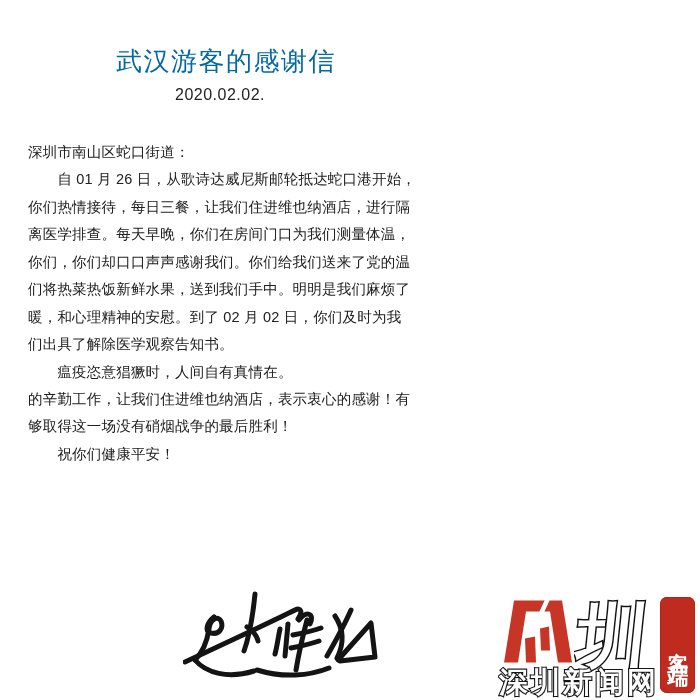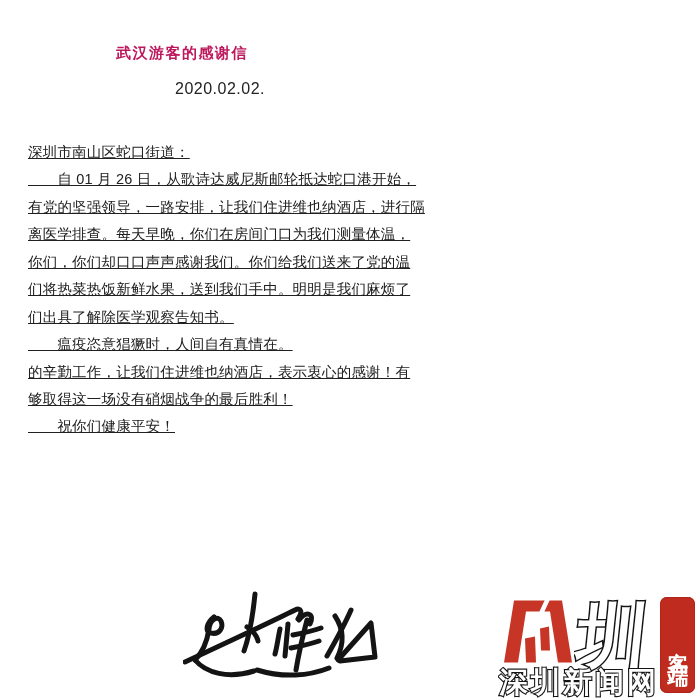--- a/index.html
+++ b/index.html
@@ -8,33 +8,32 @@
     background:#ffffff;
     font-family:"Liberation Sans", sans-serif;
     color:#242424;
     position:relative;
     overflow:hidden;
   }
   .page{position:absolute;inset:0;background:#fff;}
 
   .title{
     position:absolute;left:116px;top:44px;
-    font-size:15px;font-weight:bold;letter-spacing:1.5px;
-    color:#be185d;white-space:nowrap;
+    font-size:26px;font-weight:normal;letter-spacing:1.5px;
+    color:#0369a1;white-space:nowrap;
   }
   .date{
-    position:absolute;left:175px;top:80px;
+    position:absolute;left:175px;top:86px;
     font-size:16px;letter-spacing:0.5px;color:#222;
     white-space:nowrap;
   }
   .body-text{
     position:absolute;left:28px;top:139px;width:420px;
     font-size:14.5px;line-height:27.45px;letter-spacing:0.2px;
     color:#202020;
-    text-decoration:underline;
   }
   .line{white-space:pre;height:27.45px;}
 
   .signature-wrap{
     position:absolute;left:183px;top:590px;width:240px;height:110px;
   }
 
   .logo-wrap{position:absolute;left:498px;top:594px;width:200px;height:104px;}
   .logo-icon{position:absolute;left:6px;top:4px;width:68px;height:67px;}
   .logo-glyph{position:absolute;left:76px;top:0px;width:84px;height:78px;}
@@ -57,24 +56,25 @@
 <body>
 
 <div class="page">
 
   <div class="title">武汉游客的感谢信</div>
   <div class="date">2020.02.02.</div>
 
   <div class="body-text">
     <div class="line">深圳市南山区蛇口街道：</div>
     <div class="line">　　自 01 月 26 日，从歌诗达威尼斯邮轮抵达蛇口港开始，</div>
-    <div class="line">有党的坚强领导，一路安排，让我们住进维也纳酒店，进行隔</div>
+    <div class="line">你们热情接待，每日三餐，让我们住进维也纳酒店，进行隔</div>
     <div class="line">离医学排查。每天早晚，你们在房间门口为我们测量体温，</div>
     <div class="line">你们，你们却口口声声感谢我们。你们给我们送来了党的温</div>
     <div class="line">们将热菜热饭新鲜水果，送到我们手中。明明是我们麻烦了</div>
+    <div class="line">暖，和心理精神的安慰。到了 02 月 02 日，你们及时为我</div>
     <div class="line">们出具了解除医学观察告知书。</div>
     <div class="line">　　瘟疫恣意猖獗时，人间自有真情在。</div>
     <div class="line">的辛勤工作，让我们住进维也纳酒店，表示衷心的感谢！有</div>
     <div class="line">够取得这一场没有硝烟战争的最后胜利！</div>
     <div class="line">　　祝你们健康平安！</div>
   </div>
 
   <div class="signature-wrap">
     <svg width="240" height="110" viewBox="0 0 240 110" fill="none" stroke="#141414" stroke-width="5" stroke-linecap="round" stroke-linejoin="round">
 

